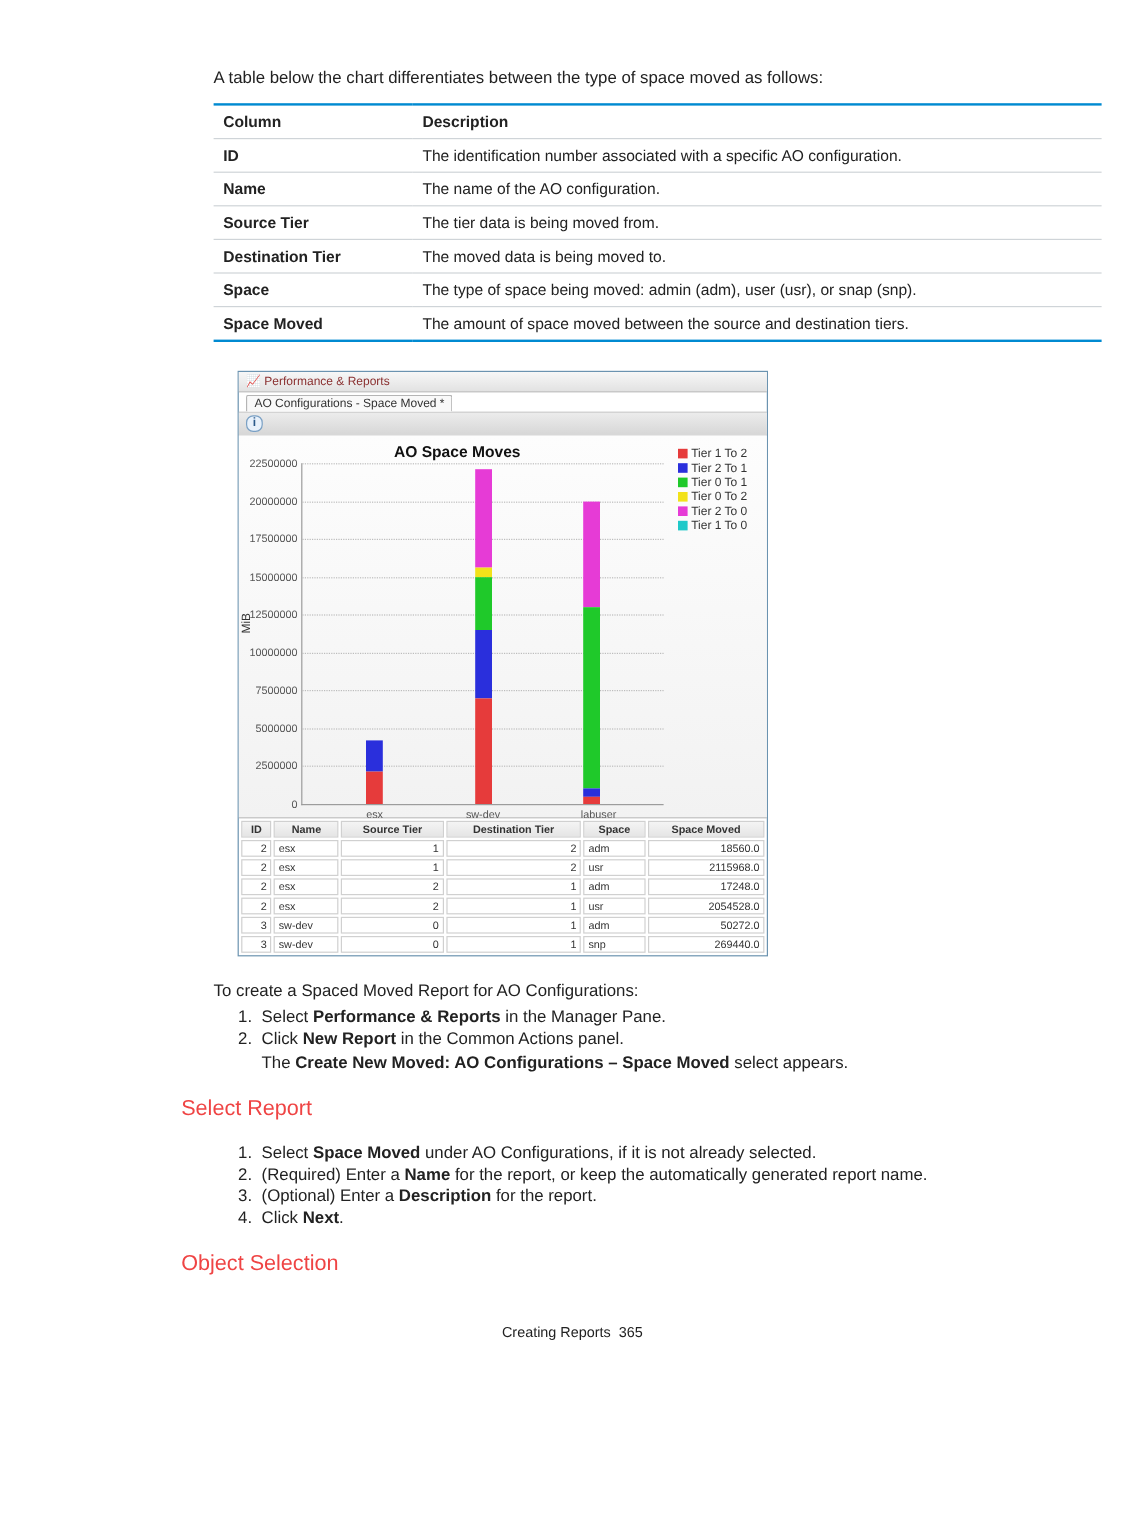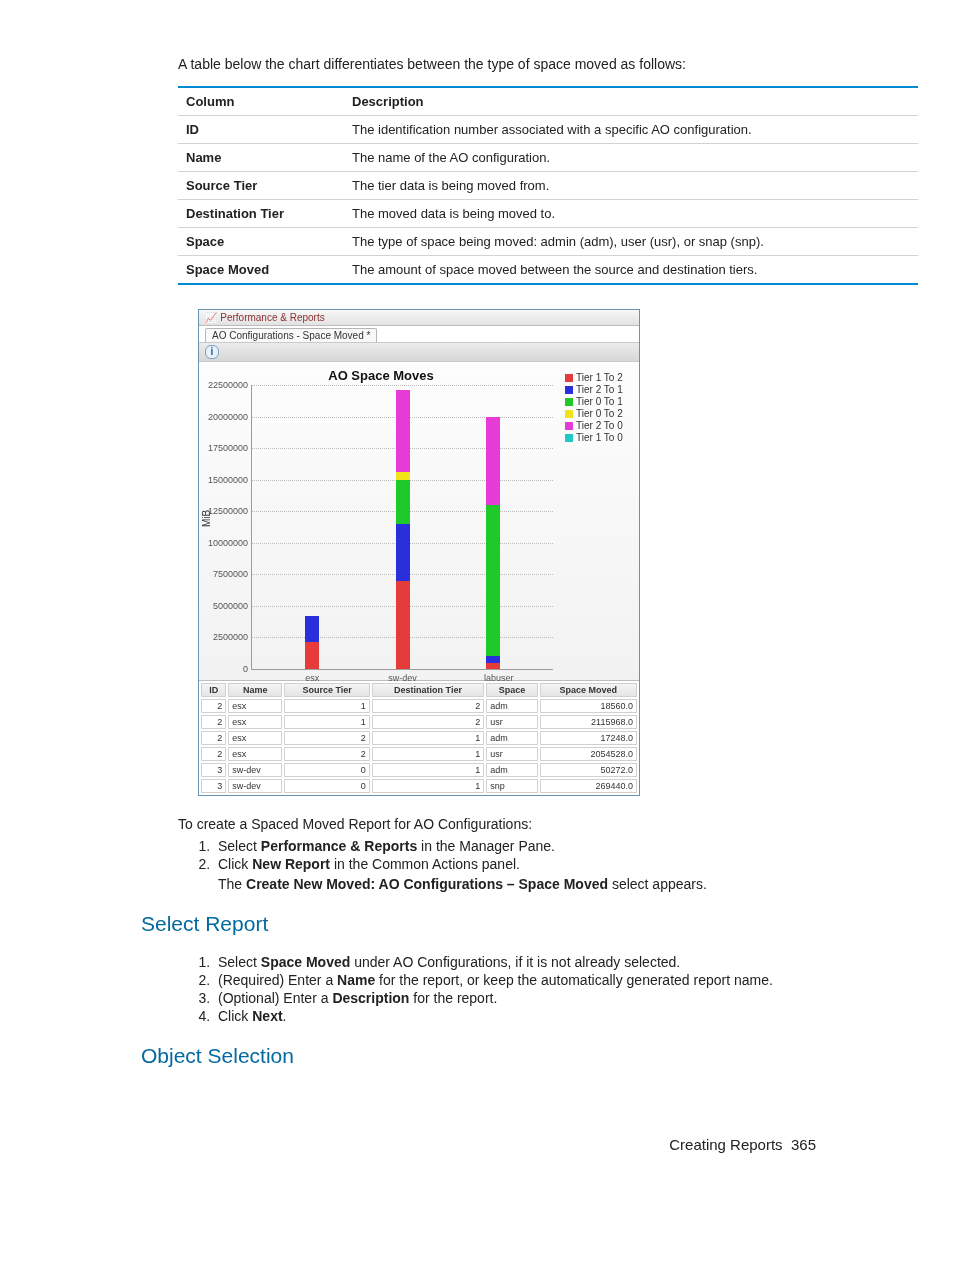--- a/index.html
+++ b/index.html
@@ -26,22 +26,22 @@
 .legend{width:70px;padding:4px 0 0 6px}
 .legend div{white-space:nowrap;margin-bottom:1px}
 .swatch{display:inline-block;width:8px;height:8px;margin-right:3px;vertical-align:middle}
 .ss-table{width:100%;border-top:1px solid #bdbdbd}
 .ss-table th,.ss-table td{font-size:9px;border:1px solid #d0d0d0;padding:1px 3px;background:#fff}
 .ss-table th{background:linear-gradient(#f4f4f4,#e5e5e5);text-align:center}
 .steps{margin:18px 0 0 40px}
 .steps p{margin:0 0 6px 0}
 .steps ol{margin:4px 0 0 18px;padding:0}
 .steps ol li{margin:2px 0 2px 18px;padding-left:4px}
-.h2{color:#0369a1;font-size:21px;margin:20px 0 6px 3px}
-.foot{text-align:right;font-size:15px;margin-top:68px}
+.h2{color:#ef4444;font-size:18px;margin:20px 0 6px 13px}
+.foot{text-align:center;font-size:12px;margin-top:40px}
 </style>
 </head>
 <body>
 
 <div class="page">
  <p class="intro">A table below the chart differentiates between the type of space moved as follows:</p>
 
  <table class="col-desc">
   <thead>
         <tr>

